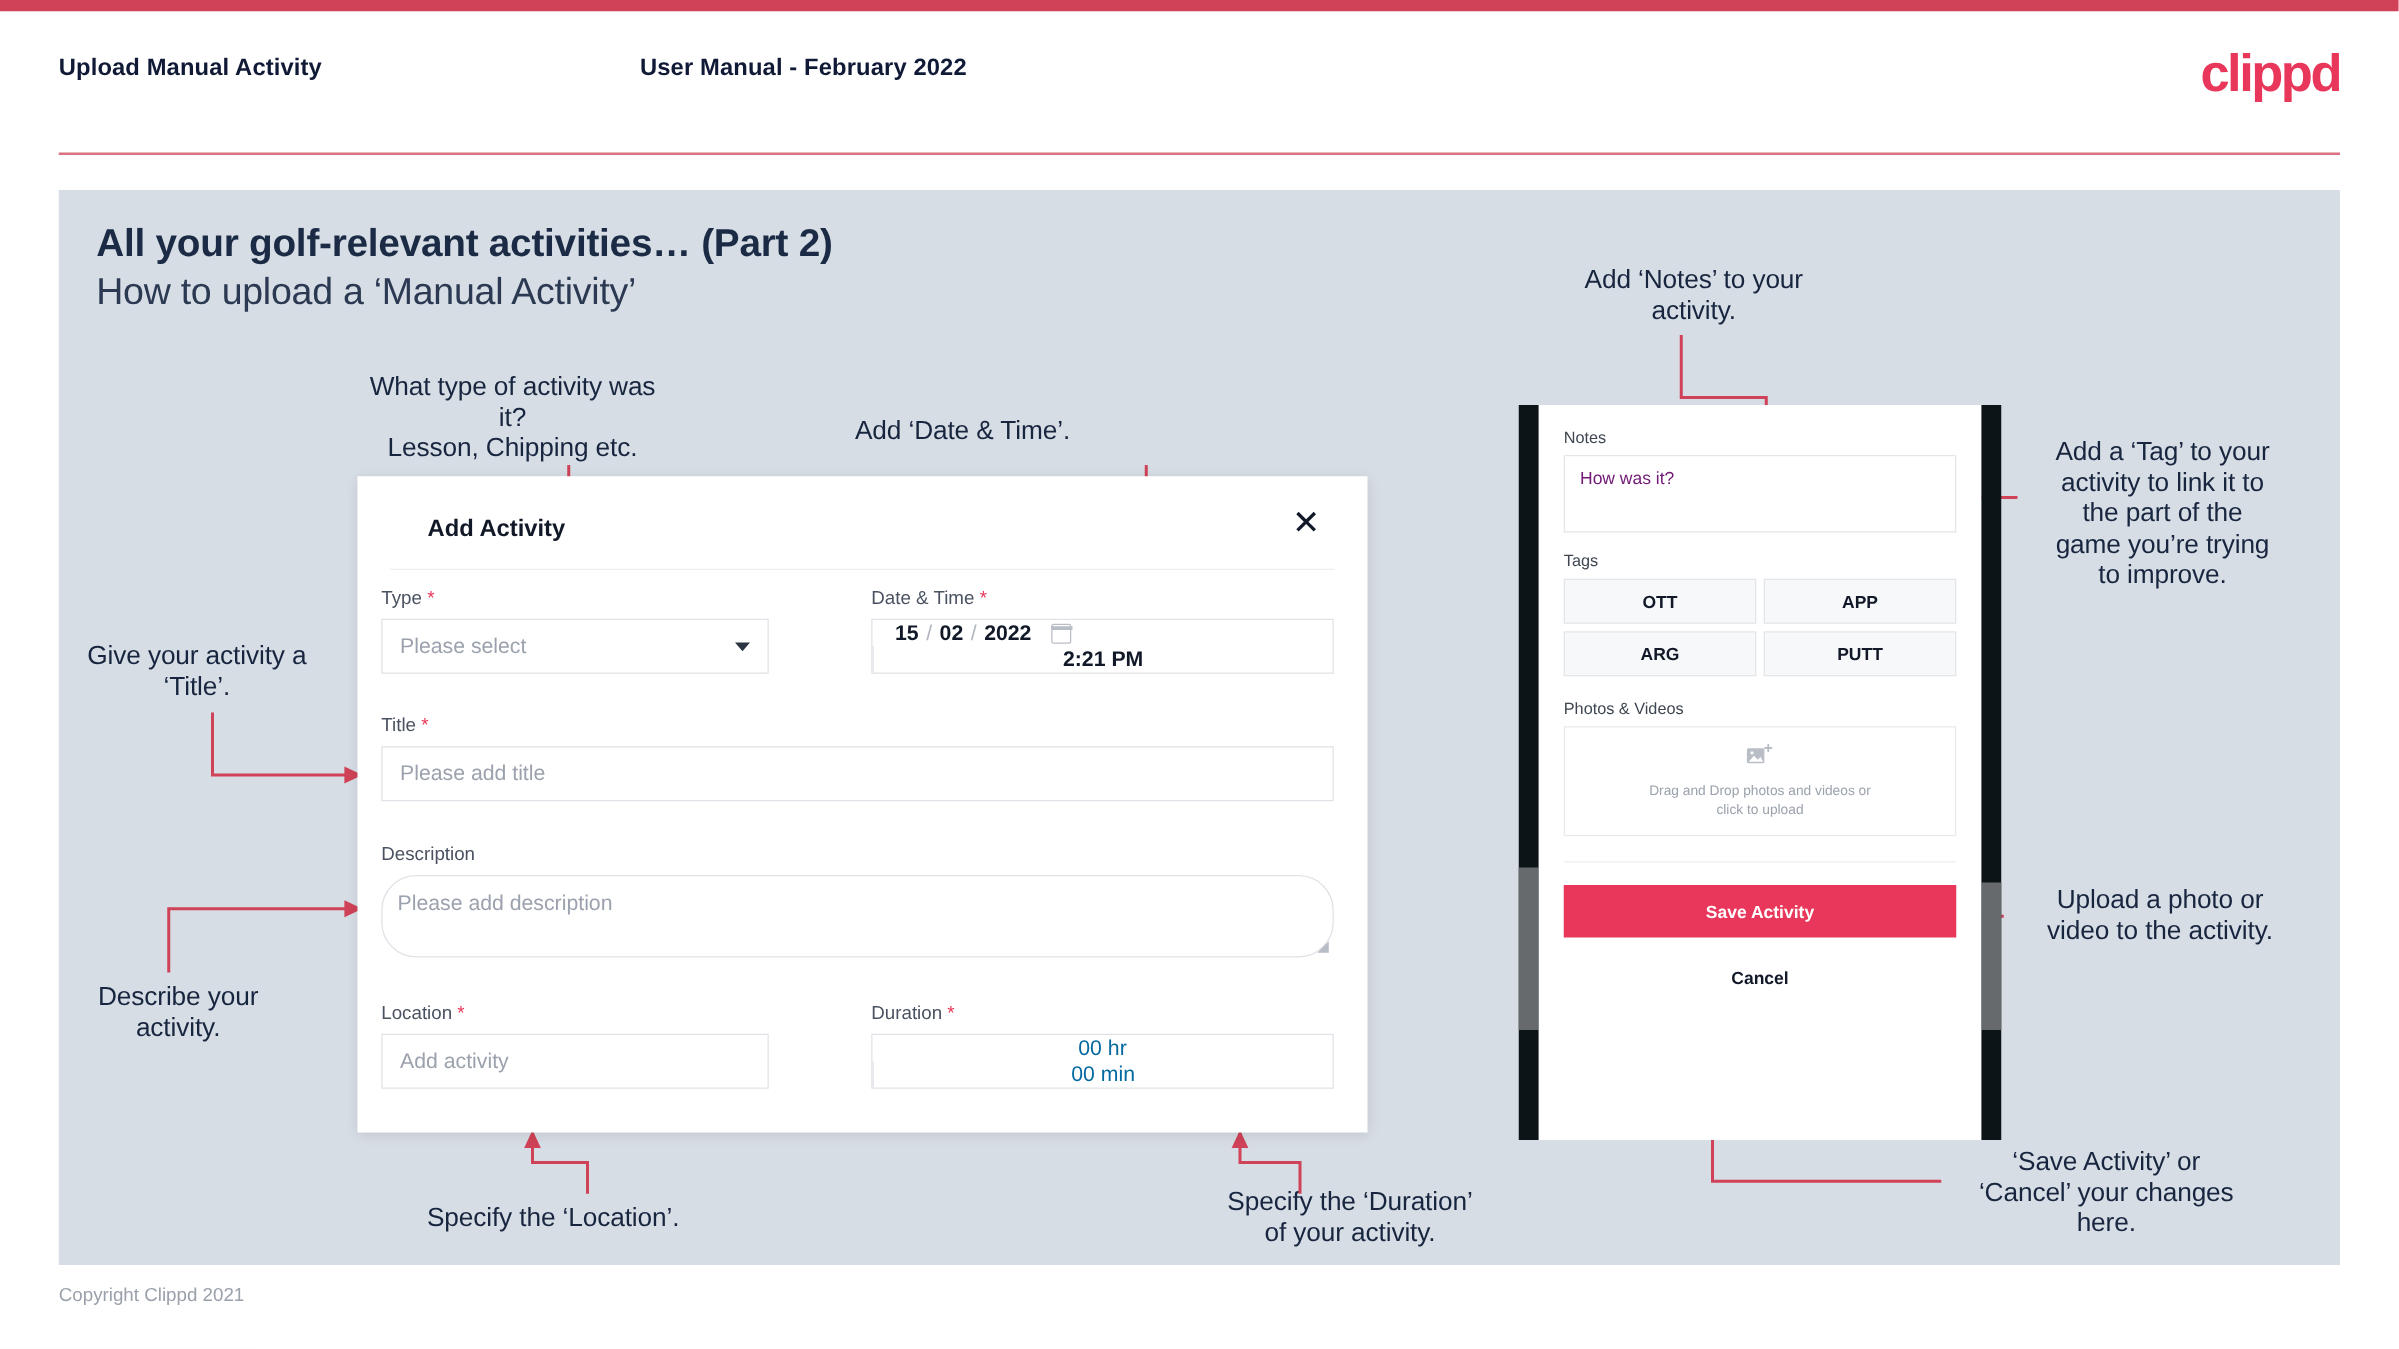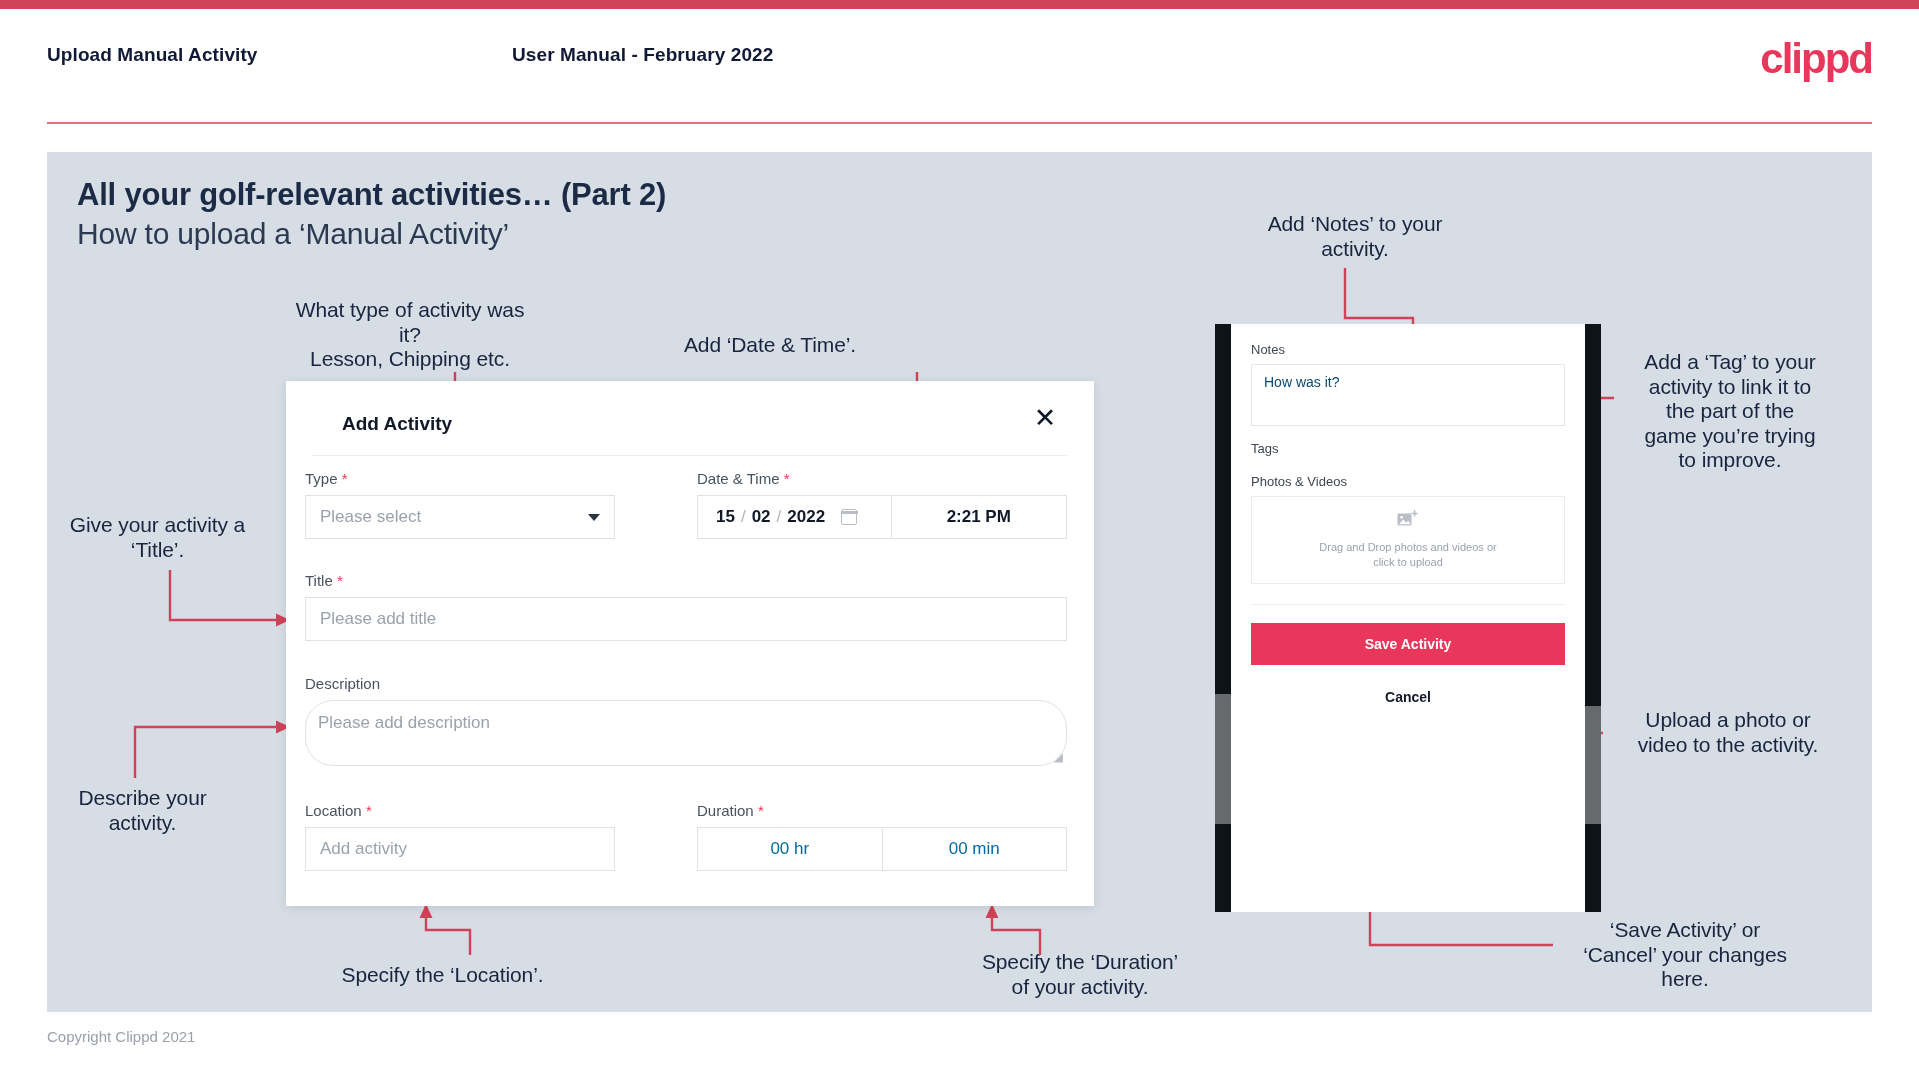--- a/index.html
+++ b/index.html
@@ -117,21 +117,21 @@
     height: 66px; align-items: flex-start; padding: 12px 12px; position: relative;
     cursor: text;
     border-radius: 28px;
   }
   .resize-grip {
     position: absolute; right: 3px; bottom: 2px;
     font-size: 12px; color: #b9bec6; line-height: 1;
   }
 
   .split {
-    display: flex; border: 1px solid #dfe2e7; height: 44px; background: #fff;
+    display: flex; border: 1px solid #dfe2e7; height: 44px; background: #fff; flex-direction: column;
   }
   .split > div {
     flex: 1; display: flex; align-items: center; justify-content: center;
     font-size: 17px; color: #0369a1; cursor: text;
   }
   .split > div + div { border-left: 1px solid #dfe2e7; }
 
   .date-cell {
     justify-content: flex-start !important; padding-left: 18px;
     color: #111827 !important; font-weight: 700; gap: 0px;
@@ -162,21 +162,21 @@
     position: absolute; left: 0; width: 16px; background: #666a6d;
   }
   .phone-screen {
     position: absolute; left: 16px; top: 0; width: 354px; height: 588px;
     background: #ffffff;
   }
 
   .ph-label { font-size: 13px; color: #3e4651; }
   .ph-note-box {
     border: 1px solid #e4e6ea; background: #fff; height: 62px;
-    padding: 9px 12px; font-size: 14px; color: #0c4a6e;
+    padding: 9px 12px; font-size: 14px; color: #701a75;
   }
   .tag-grid {
     display: grid; grid-template-columns: 1fr 1fr; gap: 6px;
   }
   .tag-btn {
     border: 1px solid #e4e6ea; background: #f7f8f9; height: 36px;
     display: flex; align-items: center; justify-content: center;
     font-size: 14px; font-weight: 700; color: #111827; cursor: pointer;
   }
   .drop-zone {
@@ -353,20 +353,26 @@
 
     <div class="phone-screen">
       <div style="padding:18px 20px 0 20px;">
 
         <div class="ph-label">Notes</div>
         <div class="ph-note-box" style="margin-top:7px;">
           <span>How was it?</span>
         </div>
 
         <div class="ph-label" style="margin-top:15px;">Tags</div>
+        <div class="tag-grid" style="margin-top:7px;">
+          <div class="tag-btn">OTT</div>
+          <div class="tag-btn">APP</div>
+          <div class="tag-btn">ARG</div>
+          <div class="tag-btn">PUTT</div>
+        </div>
 
         <div class="ph-label" style="margin-top:18px;">Photos &amp; Videos</div>
         <div class="drop-zone" style="margin-top:7px;">
           <span>
             <svg width="22" height="19" viewBox="0 0 22 19">
               <rect x="0.5" y="3.5" width="14" height="12" rx="1.2" fill="#b9bec6"></rect>
               <circle cx="4.6" cy="7.2" r="1.3" fill="#fff"></circle>
               <path d="M2 14.3 L6.2 9.6 L9.2 12.8 L11.4 10.6 L13.6 14.3 Z" fill="#fff"></path>
               <path d="M17.6 0.8 v5.2 M15 3.4 h5.2" stroke="#b9bec6" stroke-width="1.5" stroke-linecap="round"></path>
             </svg>

